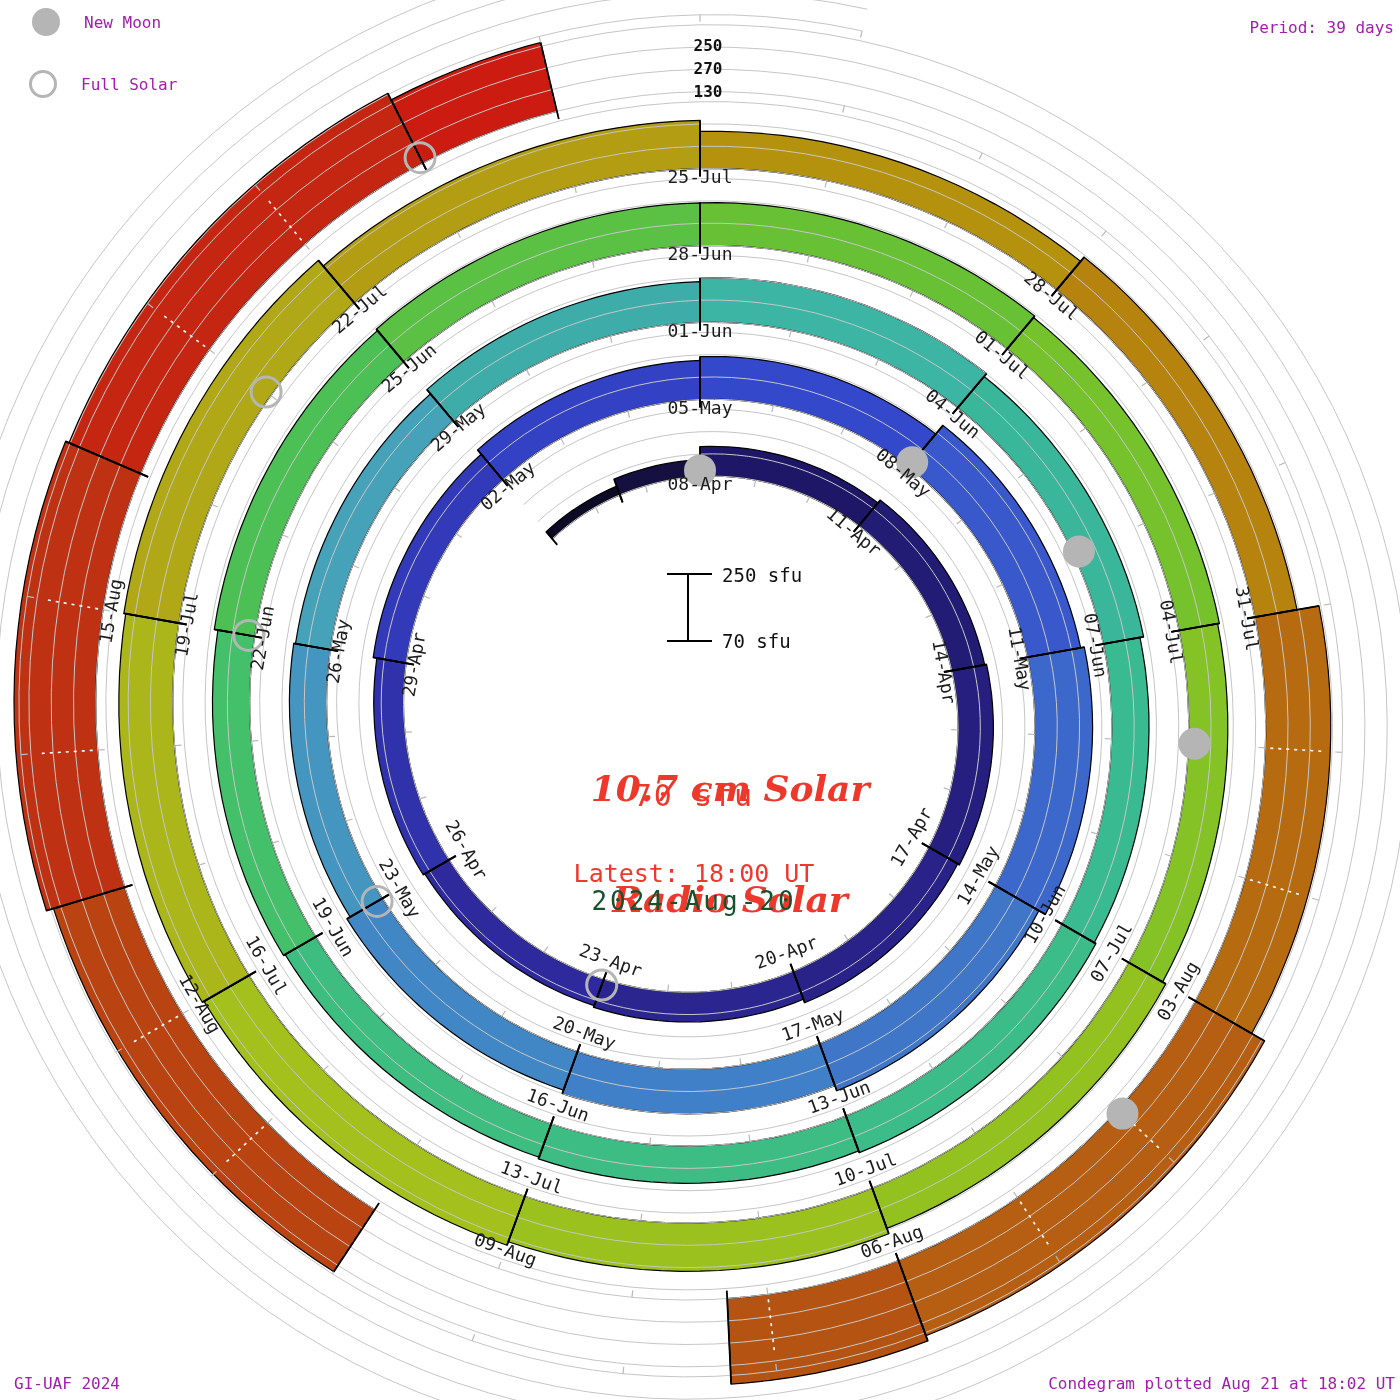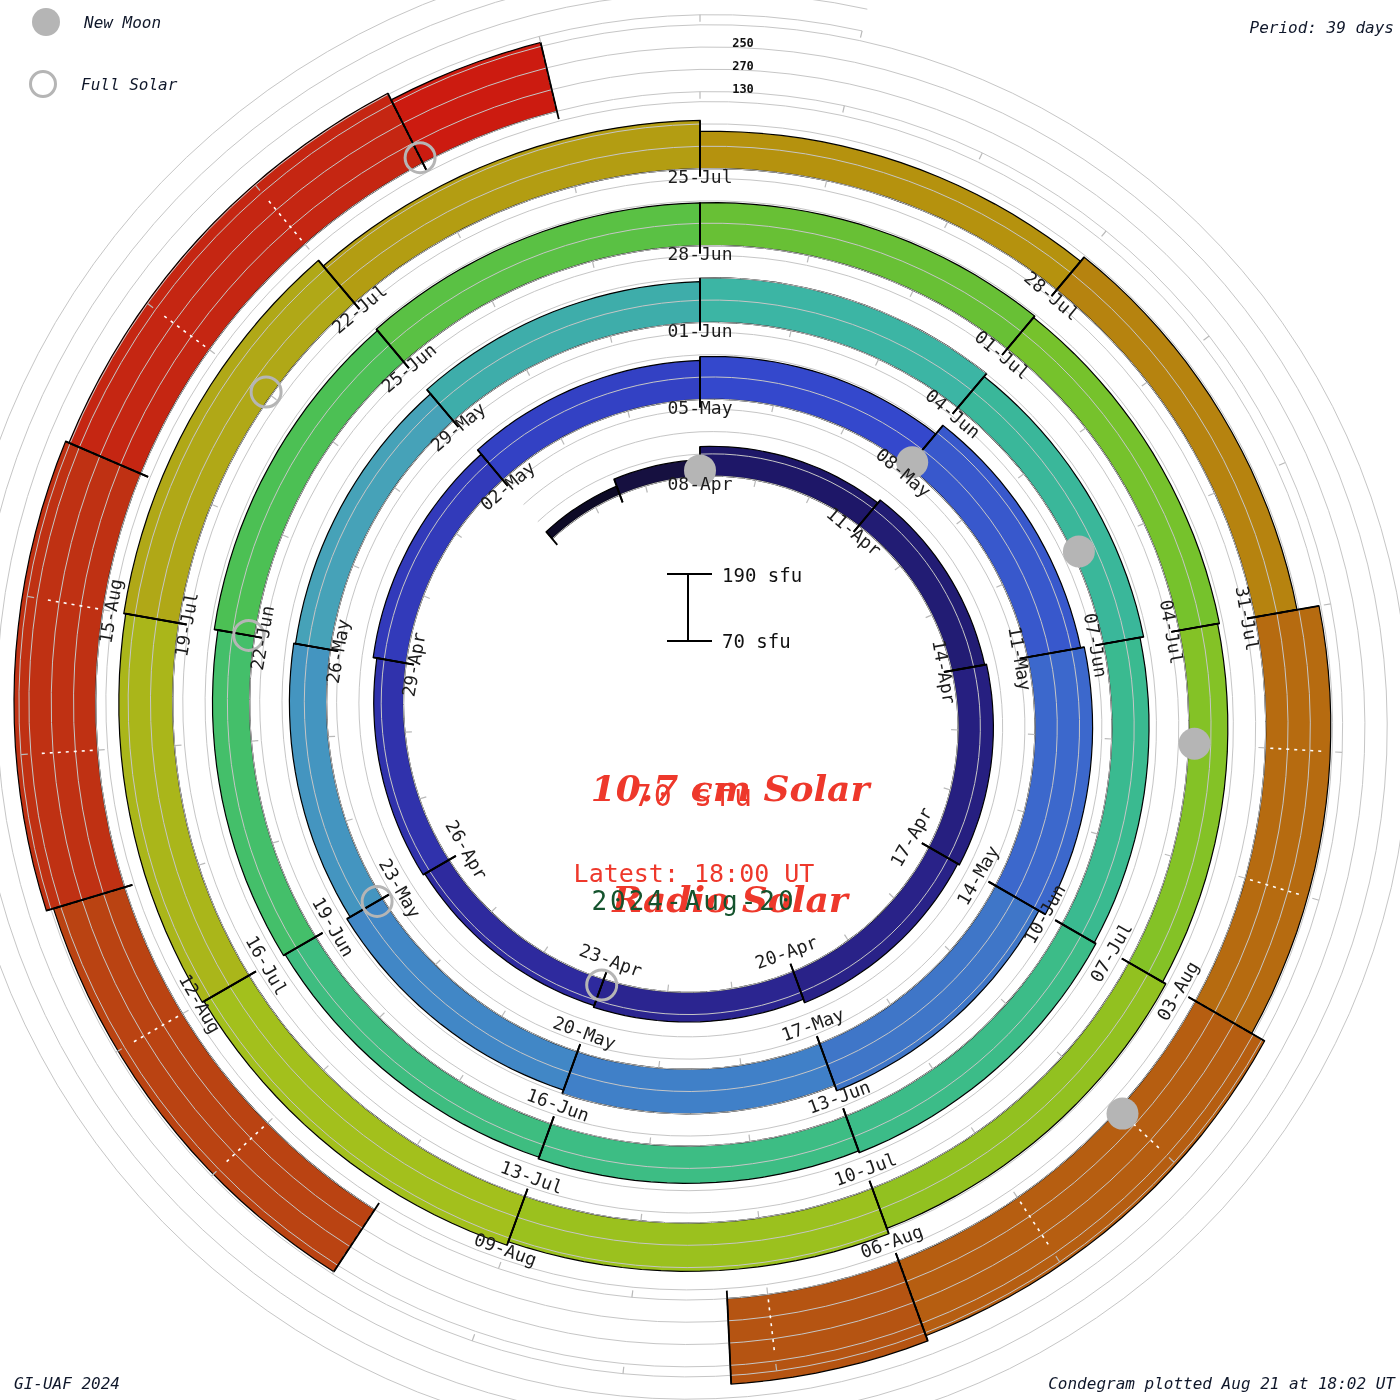--- a/index.html
+++ b/index.html
@@ -1,26 +1,26 @@
 <!DOCTYPE html>
 <html><head>
 <meta charset="utf-8">
 <style>
   html,body{margin:0;padding:0;background:#fff;}
   body{width:1400px;height:1400px;position:relative;overflow:hidden;
        font-family:"DejaVu Sans Mono","Liberation Mono",monospace;color:#222;}
   #stage{position:absolute;inset:0;}
   svg{position:absolute;left:0;top:0;}
   .ov{position:absolute;white-space:pre;}
-  .mono16{font-size:16px;color:#0f172a;font-style:italic;}
+  .mono16{font-size:16px;color:#a21caf;}
   .legend-row{position:absolute;display:flex;align-items:center;gap:24px;}
   .moon-disc{width:28px;height:28px;border-radius:50%;}
   .moon-new{background:#b5b5b5;}
   .moon-full{background:#fff;border:3px solid #b5b5b5;box-sizing:border-box;}
-  .radlab{font-size:12px;font-weight:700;color:#111;transform:translateX(-50%);margin-left:35px;}
+  .radlab{font-size:16px;font-weight:700;color:#111;transform:translateX(-50%);}
   .sbarlab{font-size:19px;color:#111;}
   .ctr{transform:translateX(-50%);text-align:center;}
   .title{font-family:"DejaVu Serif","Liberation Serif",serif;
          font-style:italic;font-weight:700;font-size:36px;line-height:37px;margin-left:36px;}
   .val{font-size:30px;letter-spacing:2px;}
   .latest1{font-size:25px;}
   .latest2{font-size:26px;letter-spacing:3px;}
 </style>
 </head>
 <body>
@@ -542,21 +542,21 @@
     <span class="moon-disc moon-full"></span>
     <span class="mono16">Full Solar</span>
   </div>
 
   <div class="ov mono16" style="right:6px;top:18px;">Period: 39 days</div>
 
   <div class="ov radlab" style="left:708px;top:36px;">250</div>
   <div class="ov radlab" style="left:708px;top:59px;">270</div>
   <div class="ov radlab" style="left:708px;top:82px;">130</div>
 
-  <div class="ov sbarlab" style="left:722px;top:564px;">190 sfu</div>
+  <div class="ov sbarlab" style="left:722px;top:564px;">250 sfu</div>
   <div class="ov sbarlab" style="left:722px;top:630px;">70 sfu</div>
 
   <div class="ov ctr title" style="left: 694px; top: 696px; color: rgb(238, 56, 43);">
     <div>10.7 cm Solar</div>
     <div>Radio Solar</div>
   </div>
   <div class="ov ctr val" style="left: 694px; top: 778px; color: rgb(238, 56, 43);">70 sfu</div>
   <div class="ov ctr latest1" style="left: 694px; top: 859px; color: rgb(238, 56, 43);">Latest: 18:00 UT</div>
   <div class="ov ctr latest2" style="left: 694px; top: 886px; color: #14532d;">2024-Aug-20</div>
 

